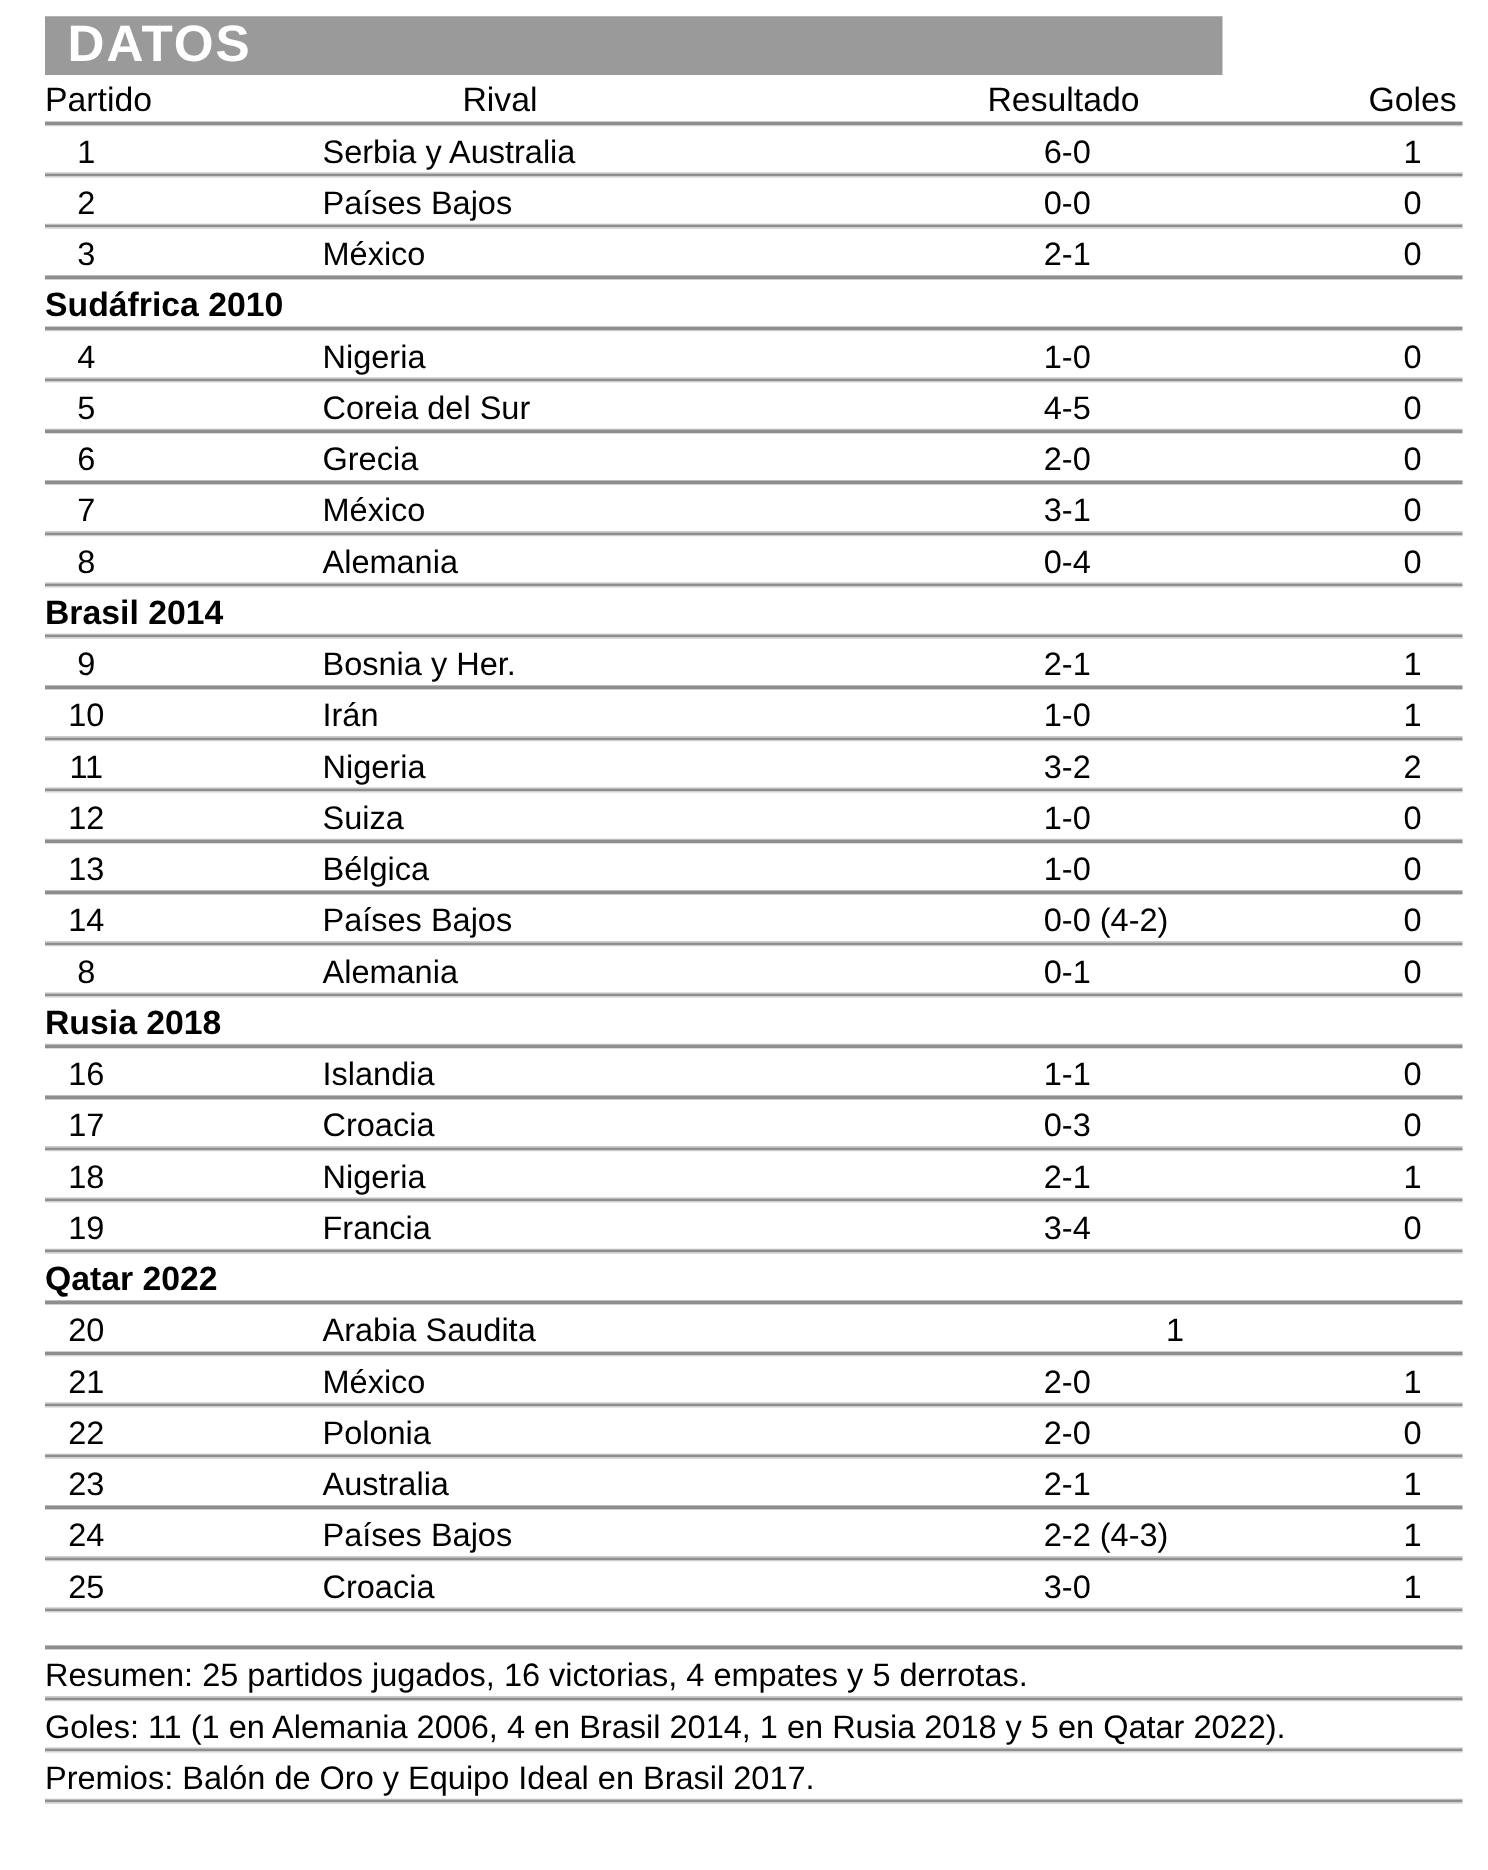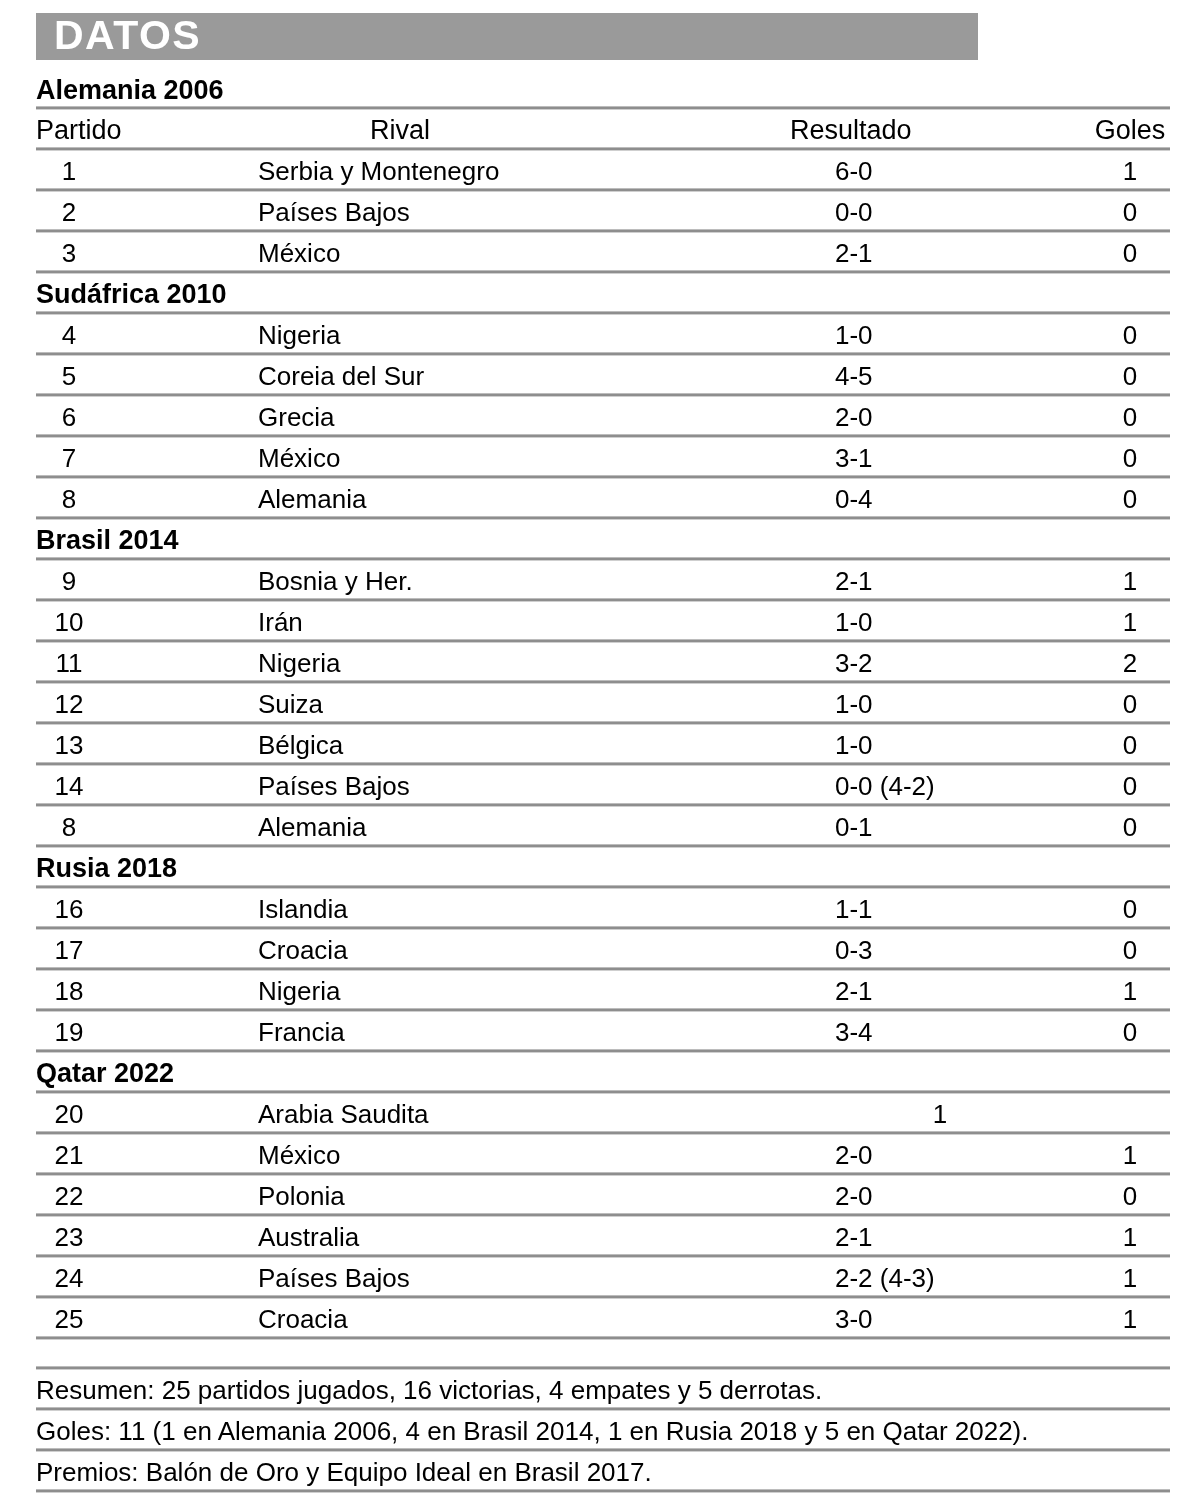--- a/index.html
+++ b/index.html
@@ -59,32 +59,29 @@
 <body>
 
 <div class="page">
 
   <div class="bar">
     <span class="bar-title">DATOS</span>
   </div>
 
   <div id="table">
 
-  <div class="row title-row first">
-        <span>Alemania 2006</span>
-      </div>
       <div class="row">
         <div class="cell c-a hdr"><span>Partido</span></div>
         <div class="cell c-b hdr rival-hdr"><span>Rival</span></div>
         <div class="cell c-c hdr"><span>Resultado</span></div>
         <div class="cell c-d hdr"><span>Goles</span></div>
       </div>
       <div class="row">
         <div class="cell c-a"><span class="numbox">1</span></div>
-        <div class="cell c-b"><span>Serbia y Montenegro</span></div>
+        <div class="cell c-b"><span>Serbia y Australia</span></div>
         <div class="cell c-c val"><span>6-0</span></div>
         <div class="cell c-d"><span>1</span></div>
       </div>
       <div class="row">
         <div class="cell c-a"><span class="numbox">2</span></div>
         <div class="cell c-b"><span>Países Bajos</span></div>
         <div class="cell c-c val"><span>0-0</span></div>
         <div class="cell c-d"><span>0</span></div>
       </div>
       <div class="row">

